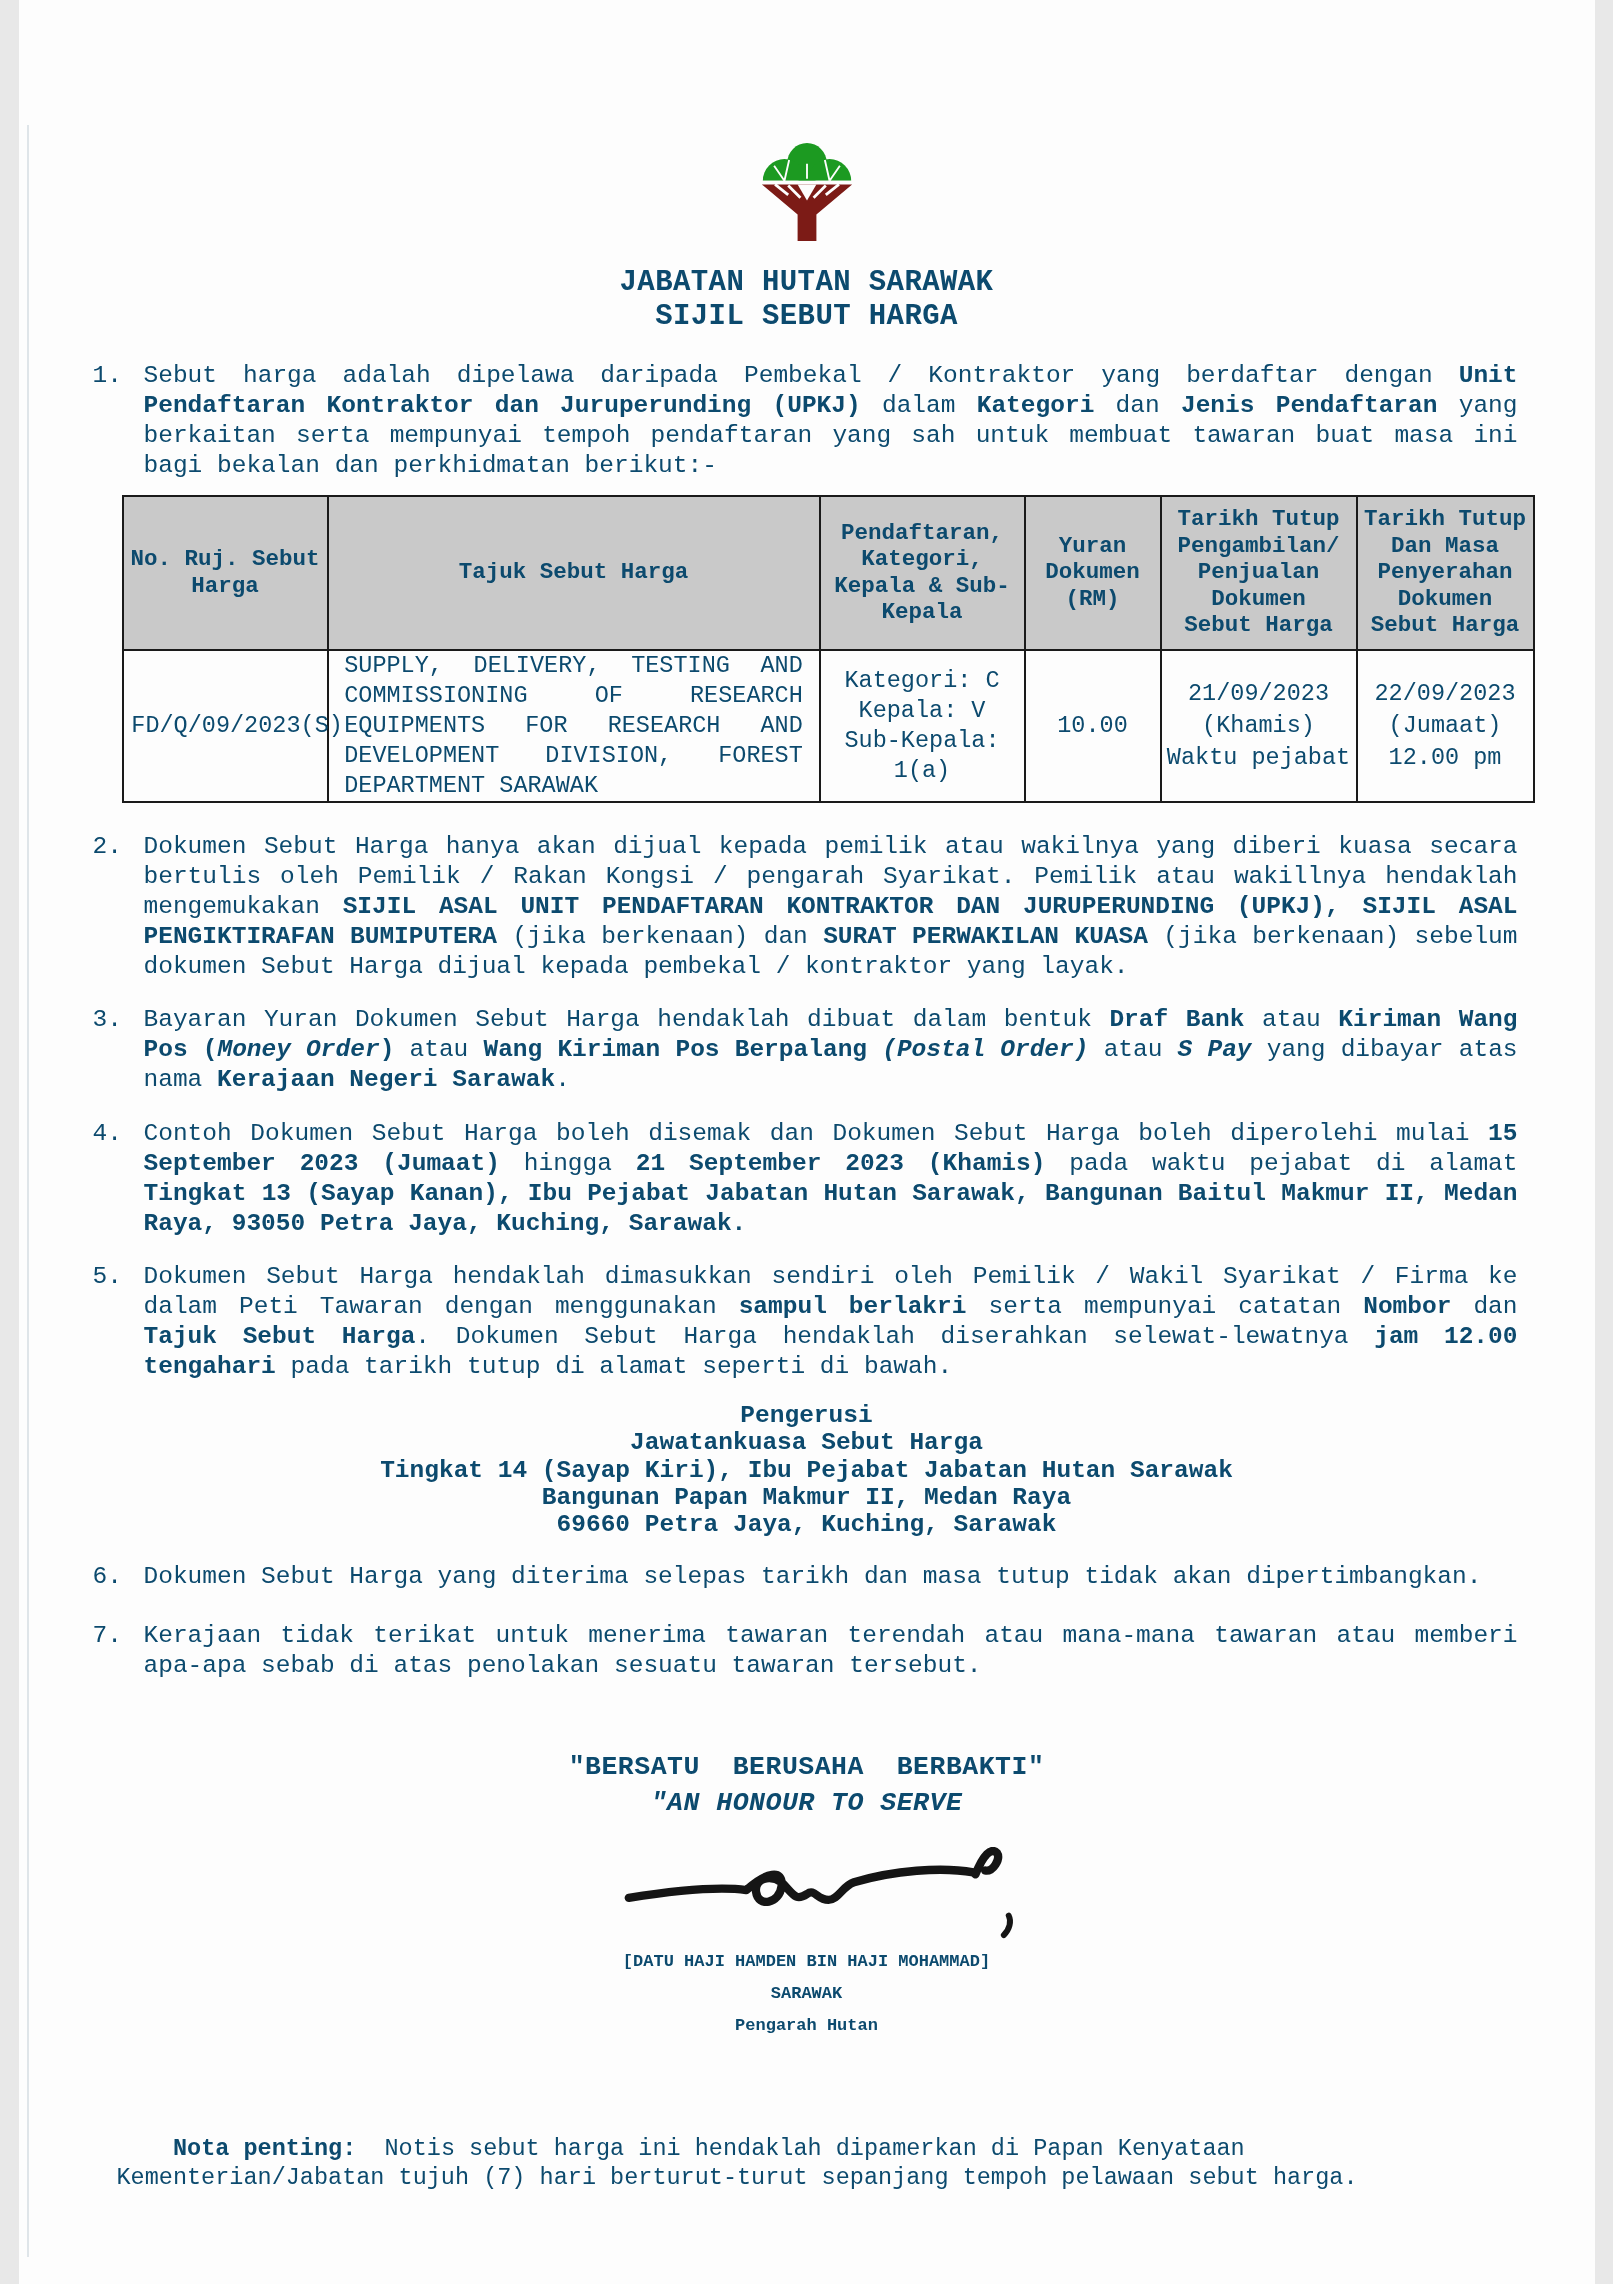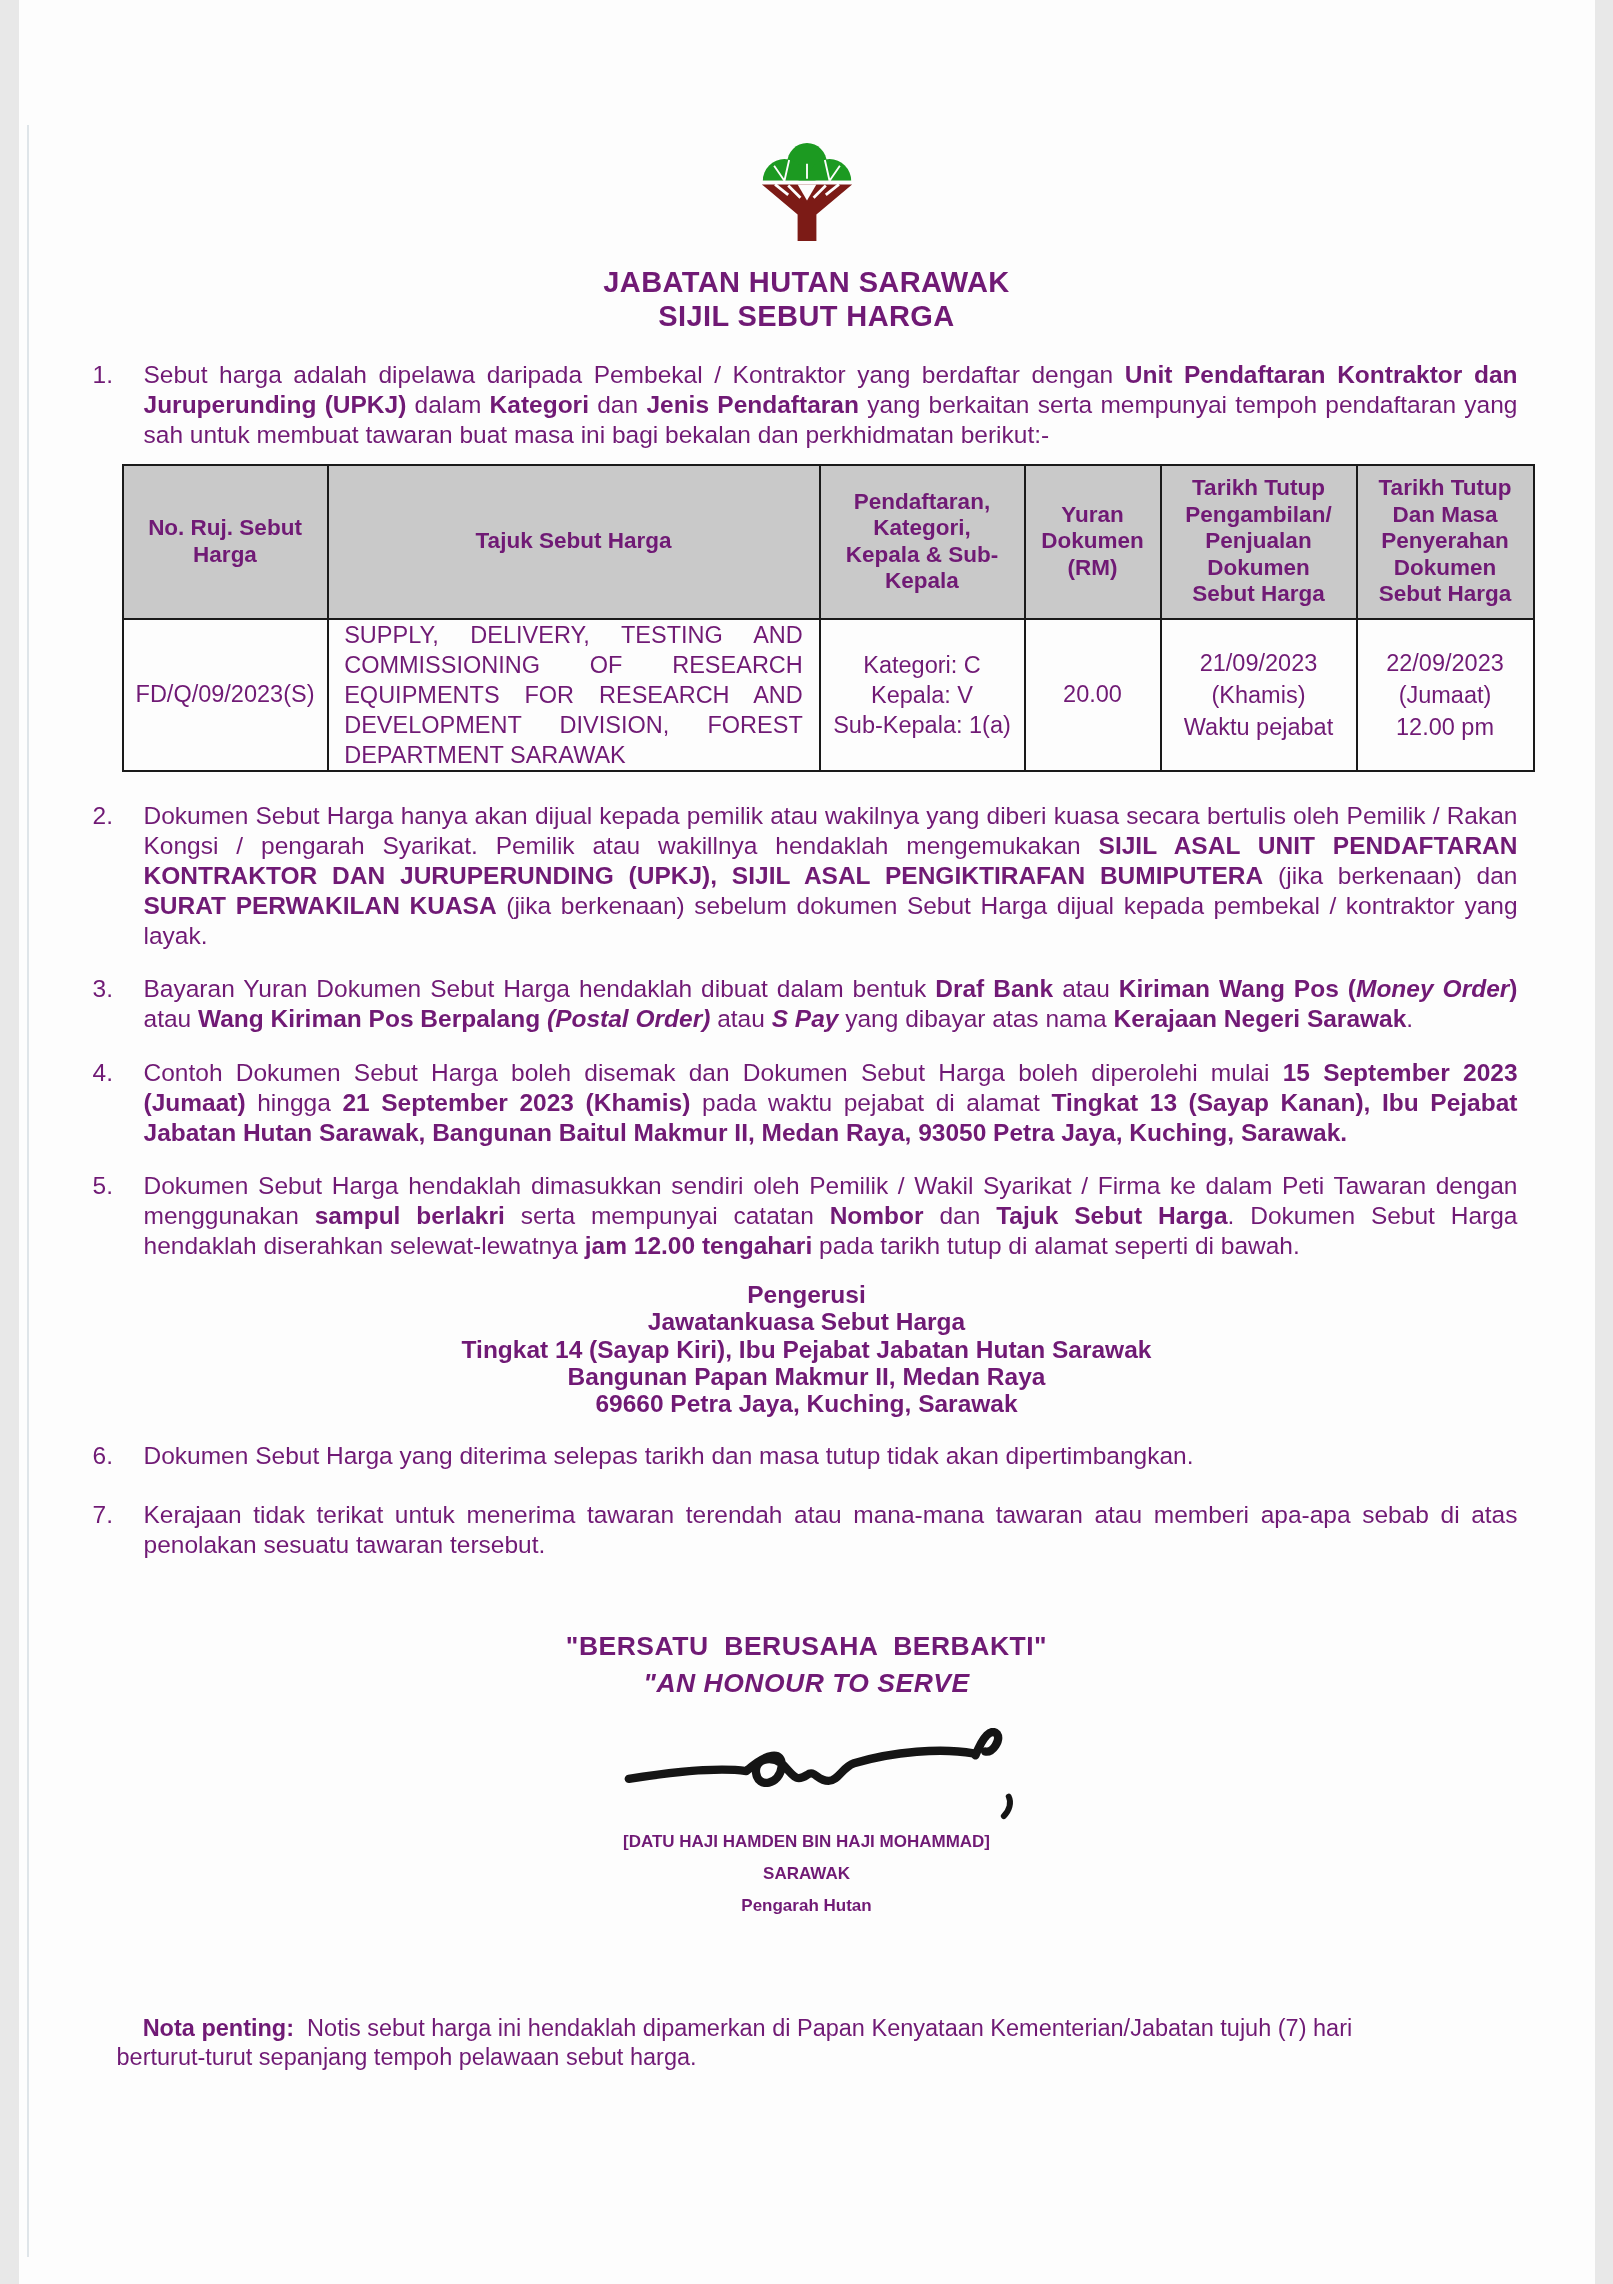--- a/index.html
+++ b/index.html
@@ -1,22 +1,22 @@
 <!DOCTYPE html>
 <html><head>
 <meta charset="utf-8">
 <style>
   html,body{margin:0;padding:0;background:#e8e8e8;}
   .page{
     position:relative;
     width:1576px;height:2285px;
     margin:0 auto;
     background:#fdfdfd;
-    font-family:Liberation Sans, sans-serif;
-    color:#701a75;
+    font-family:Liberation Mono, monospace;
+    color:#0c4a6e;
     overflow:hidden;
   }
   .b{font-weight:bold;text-align:right;}
   .i{font-style:italic;}
   .scan-line{
     position:absolute;left:8.8px;top:125px;width:2px;height:2132px;
     background:#c7d1d9;opacity:.55;
   }
   
   .header{padding-top:143px;text-align:center;}
@@ -127,21 +127,21 @@
 Sebut Harga</th>
       </tr>
     </thead>
     <tbody>
       <tr>
         <td class="c-ref">FD/Q/09/2023(S)</td>
         <td class="c-title">SUPPLY, DELIVERY, TESTING AND COMMISSIONING OF RESEARCH EQUIPMENTS FOR RESEARCH AND DEVELOPMENT DIVISION, FOREST DEPARTMENT SARAWAK</td>
         <td class="c-cat">Kategori: C
 Kepala: V
 Sub-Kepala: 1(a)</td>
-        <td class="c-fee">20.00</td>
+        <td class="c-fee">10.00</td>
         <td class="c-date">21/09/2023
 (Khamis)
 Waktu pejabat</td>
         <td class="c-date">22/09/2023
 (Jumaat)
 12.00 pm</td>
       </tr>
     </tbody>
   </table>
 

